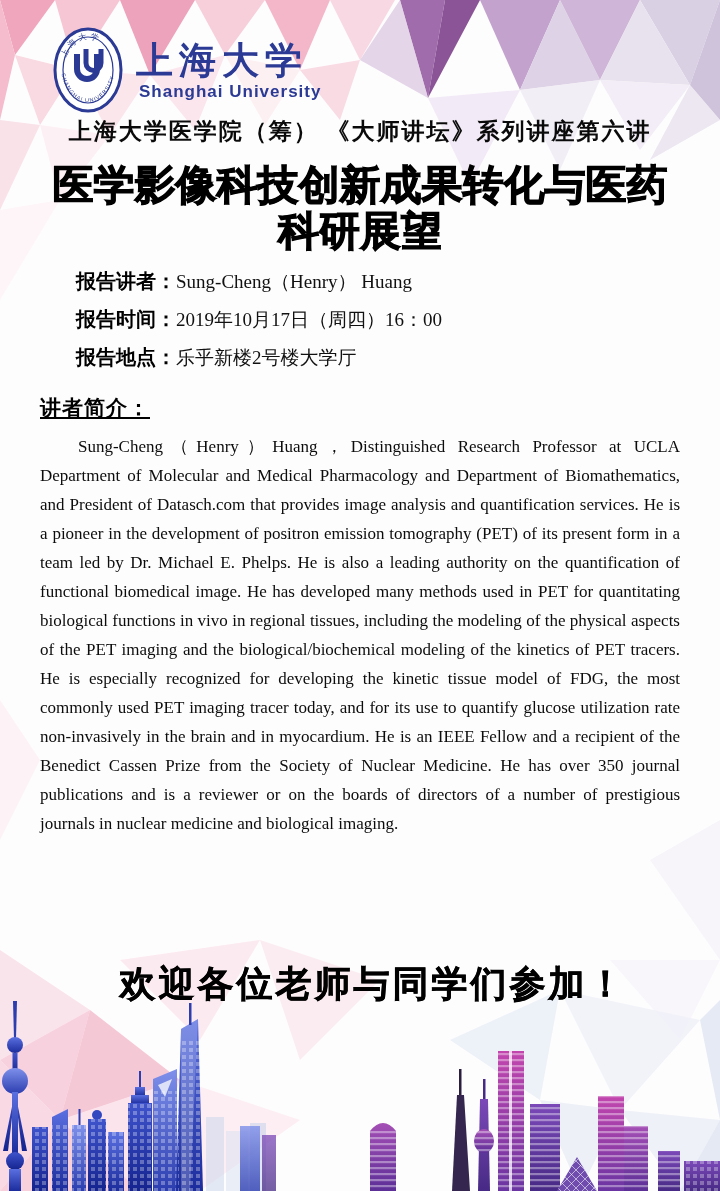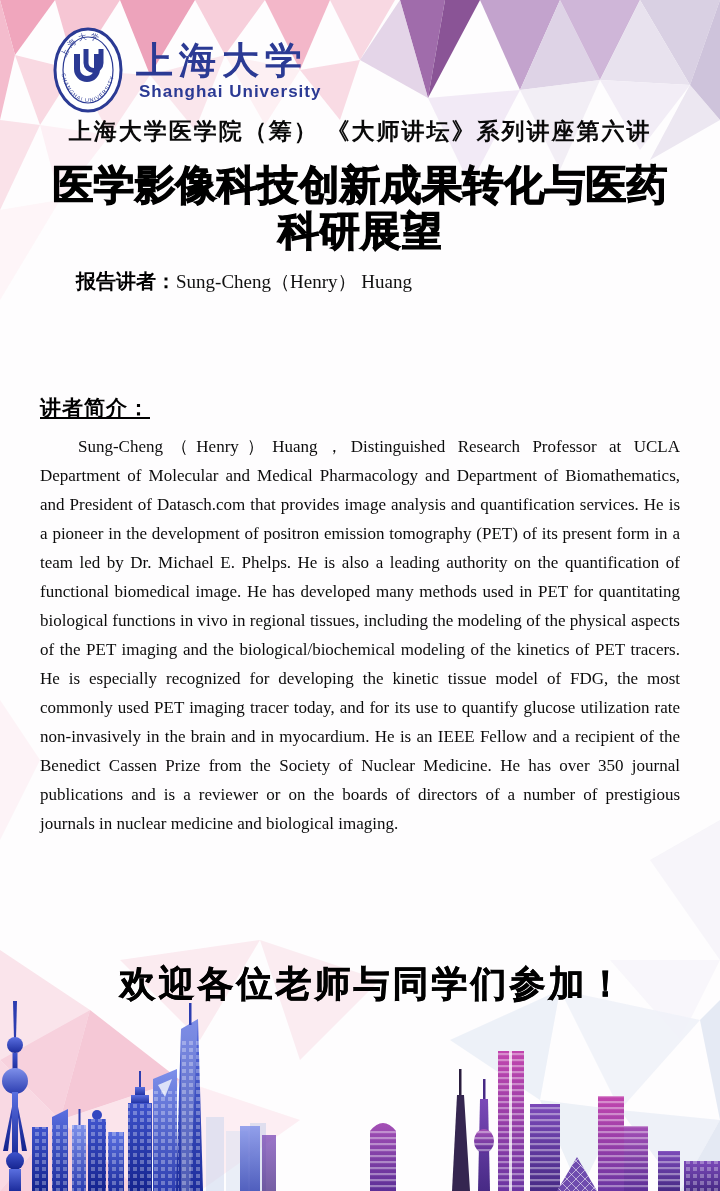--- a/index.html
+++ b/index.html
@@ -246,20 +246,26 @@
 
   <div class="main-title">
     <div>医学影像科技创新成果转化与医药</div>
     <div>科研展望</div>
   </div>
 
   <div class="info-block">
     <div class="info-row">
       <span class="info-label">报告讲者：</span><span class="info-value">Sung-Cheng（Henry） Huang</span>
     </div>
+    <div class="info-row">
+      <span class="info-label">报告时间：</span><span class="info-value">2019年10月17日（周四）16：00</span>
+    </div>
+    <div class="info-row">
+      <span class="info-label">报告地点：</span><span class="info-value">乐乎新楼2号楼大学厅</span>
+    </div>
   </div>
 
   <div class="bio-heading">讲者简介：</div>
   <div class="bio-paragraph">Sung-Cheng（Henry）Huang，Distinguished Research Professor at UCLA Department of Molecular and Medical Pharmacology and Department of Biomathematics, and President of Datasch.com that provides image analysis and quantification services.  He is a pioneer in the development of positron emission tomography (PET) of its present form in a team led by Dr. Michael E. Phelps.  He is also a leading authority on the quantification of functional biomedical image.  He has developed many methods used in PET for quantitating biological functions in vivo in regional tissues, including the modeling of the physical aspects of the PET imaging and the biological/biochemical modeling of the kinetics of PET tracers.  He is especially recognized for developing the kinetic tissue model of FDG, the most commonly used PET imaging tracer today, and for its use to quantify glucose utilization rate non-invasively in the brain and in myocardium.  He is an IEEE Fellow and a recipient of the Benedict Cassen Prize from the Society of Nuclear Medicine.  He has over 350 journal publications and is a reviewer or on the boards of directors of a number of prestigious journals in nuclear medicine and biological imaging.</div>
 
   <div class="welcome-line">欢迎各位老师与同学们参加！</div>
 
 </div>
 
 </body></html>

